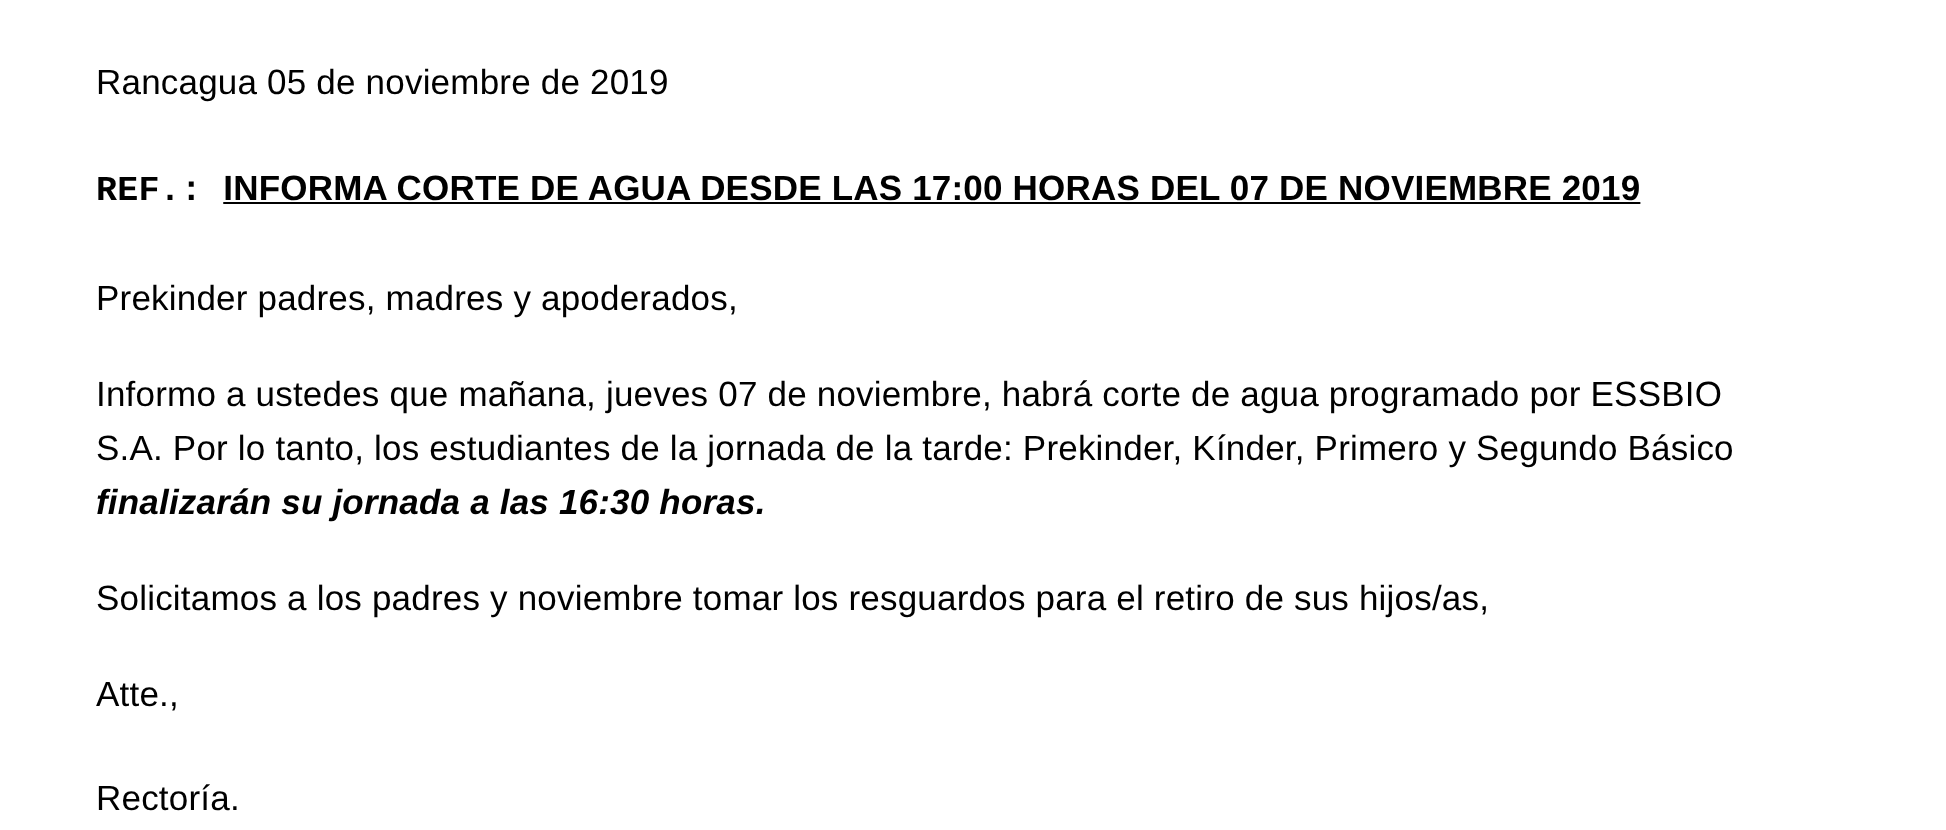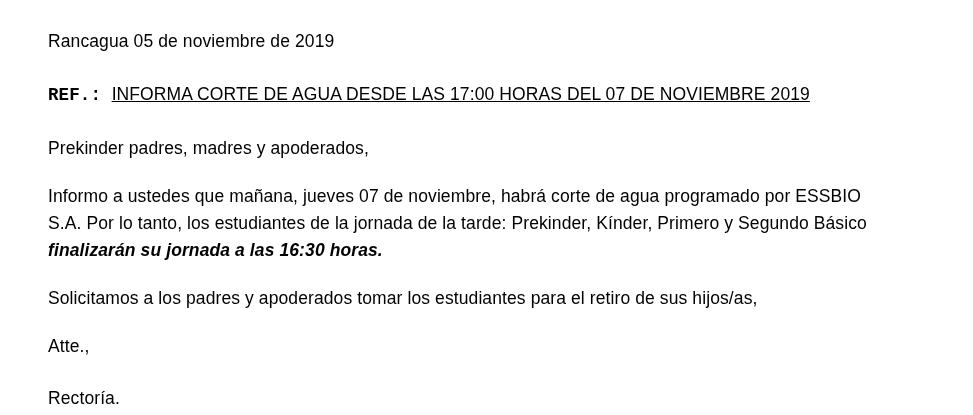--- a/index.html
+++ b/index.html
@@ -34,21 +34,21 @@
     margin-bottom: 26px;
   }
   .para-body {
     max-width: 880px;
   }
   .ref-label {
     font-weight: bold;
     font-family: Liberation Mono, monospace;
   }
   .ref-text {
-    font-weight: normal;
+    font-weight: bold;
     text-decoration: underline;
   }
   .emph-bolditalic {
     font-weight: bold;
     font-style: italic;
   }
   .para-atte {
     margin-bottom: 22px;
     margin-top: 20px;
   }
@@ -67,19 +67,19 @@
   <p class="para para-ref">
     <span class="ref-label">REF.: </span><span class="ref-text">INFORMA CORTE DE AGUA DESDE LAS 17:00 HORAS DEL 07 DE NOVIEMBRE 2019</span>
   </p>
 
   <p class="para">Prekinder padres, madres y apoderados,</p>
 
   <p class="para para-body">
     <span>Informo a ustedes que mañana, jueves 07 de noviembre, habrá corte de agua programado por ESSBIO S.A. Por lo tanto, los estudiantes de la jornada de la tarde: Prekinder, Kínder, Primero y Segundo Básico </span><span class="emph-bolditalic">finalizarán su jornada a las 16:30 horas.</span>
   </p>
 
-  <p class="para">Solicitamos a los padres y apoderados tomar los estudiantes para el retiro de sus hijos/as,</p>
+  <p class="para">Solicitamos a los padres y noviembre tomar los resguardos para el retiro de sus hijos/as,</p>
 
   <p class="para para-atte">Atte.,</p>
 
   <p class="para para-sign">Rectoría.</p>
 
 </div>
 
 </body></html>

